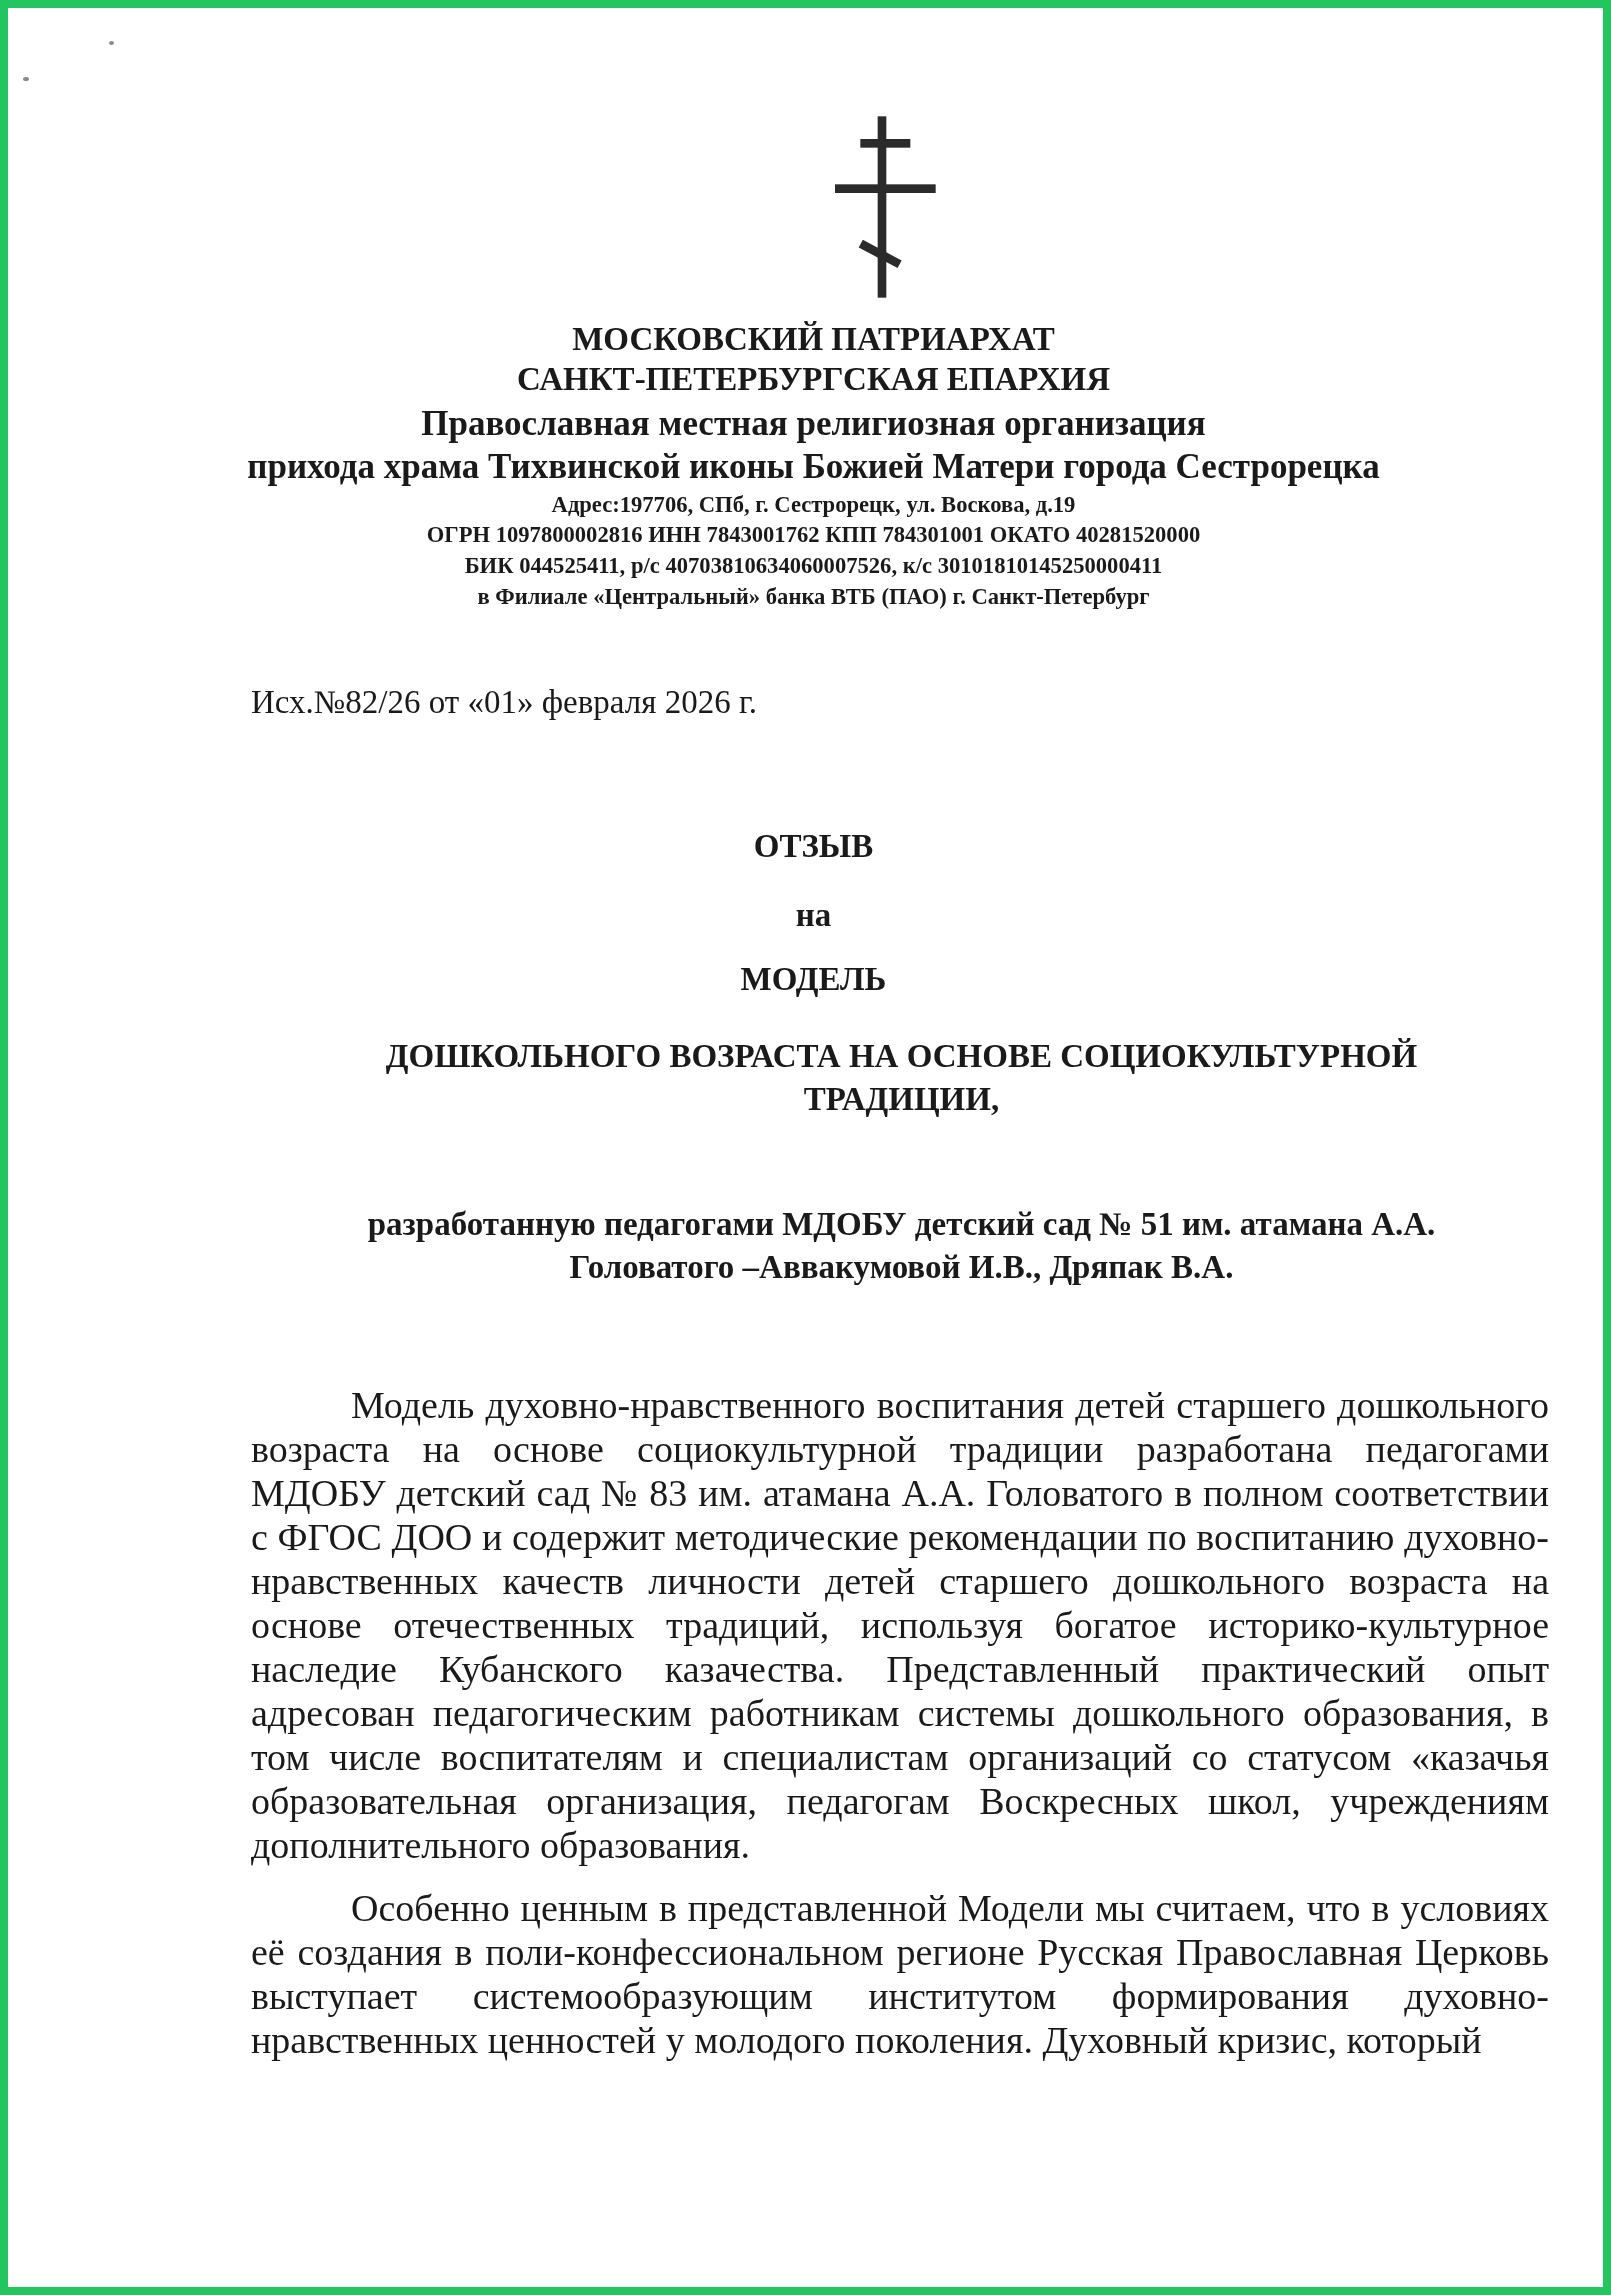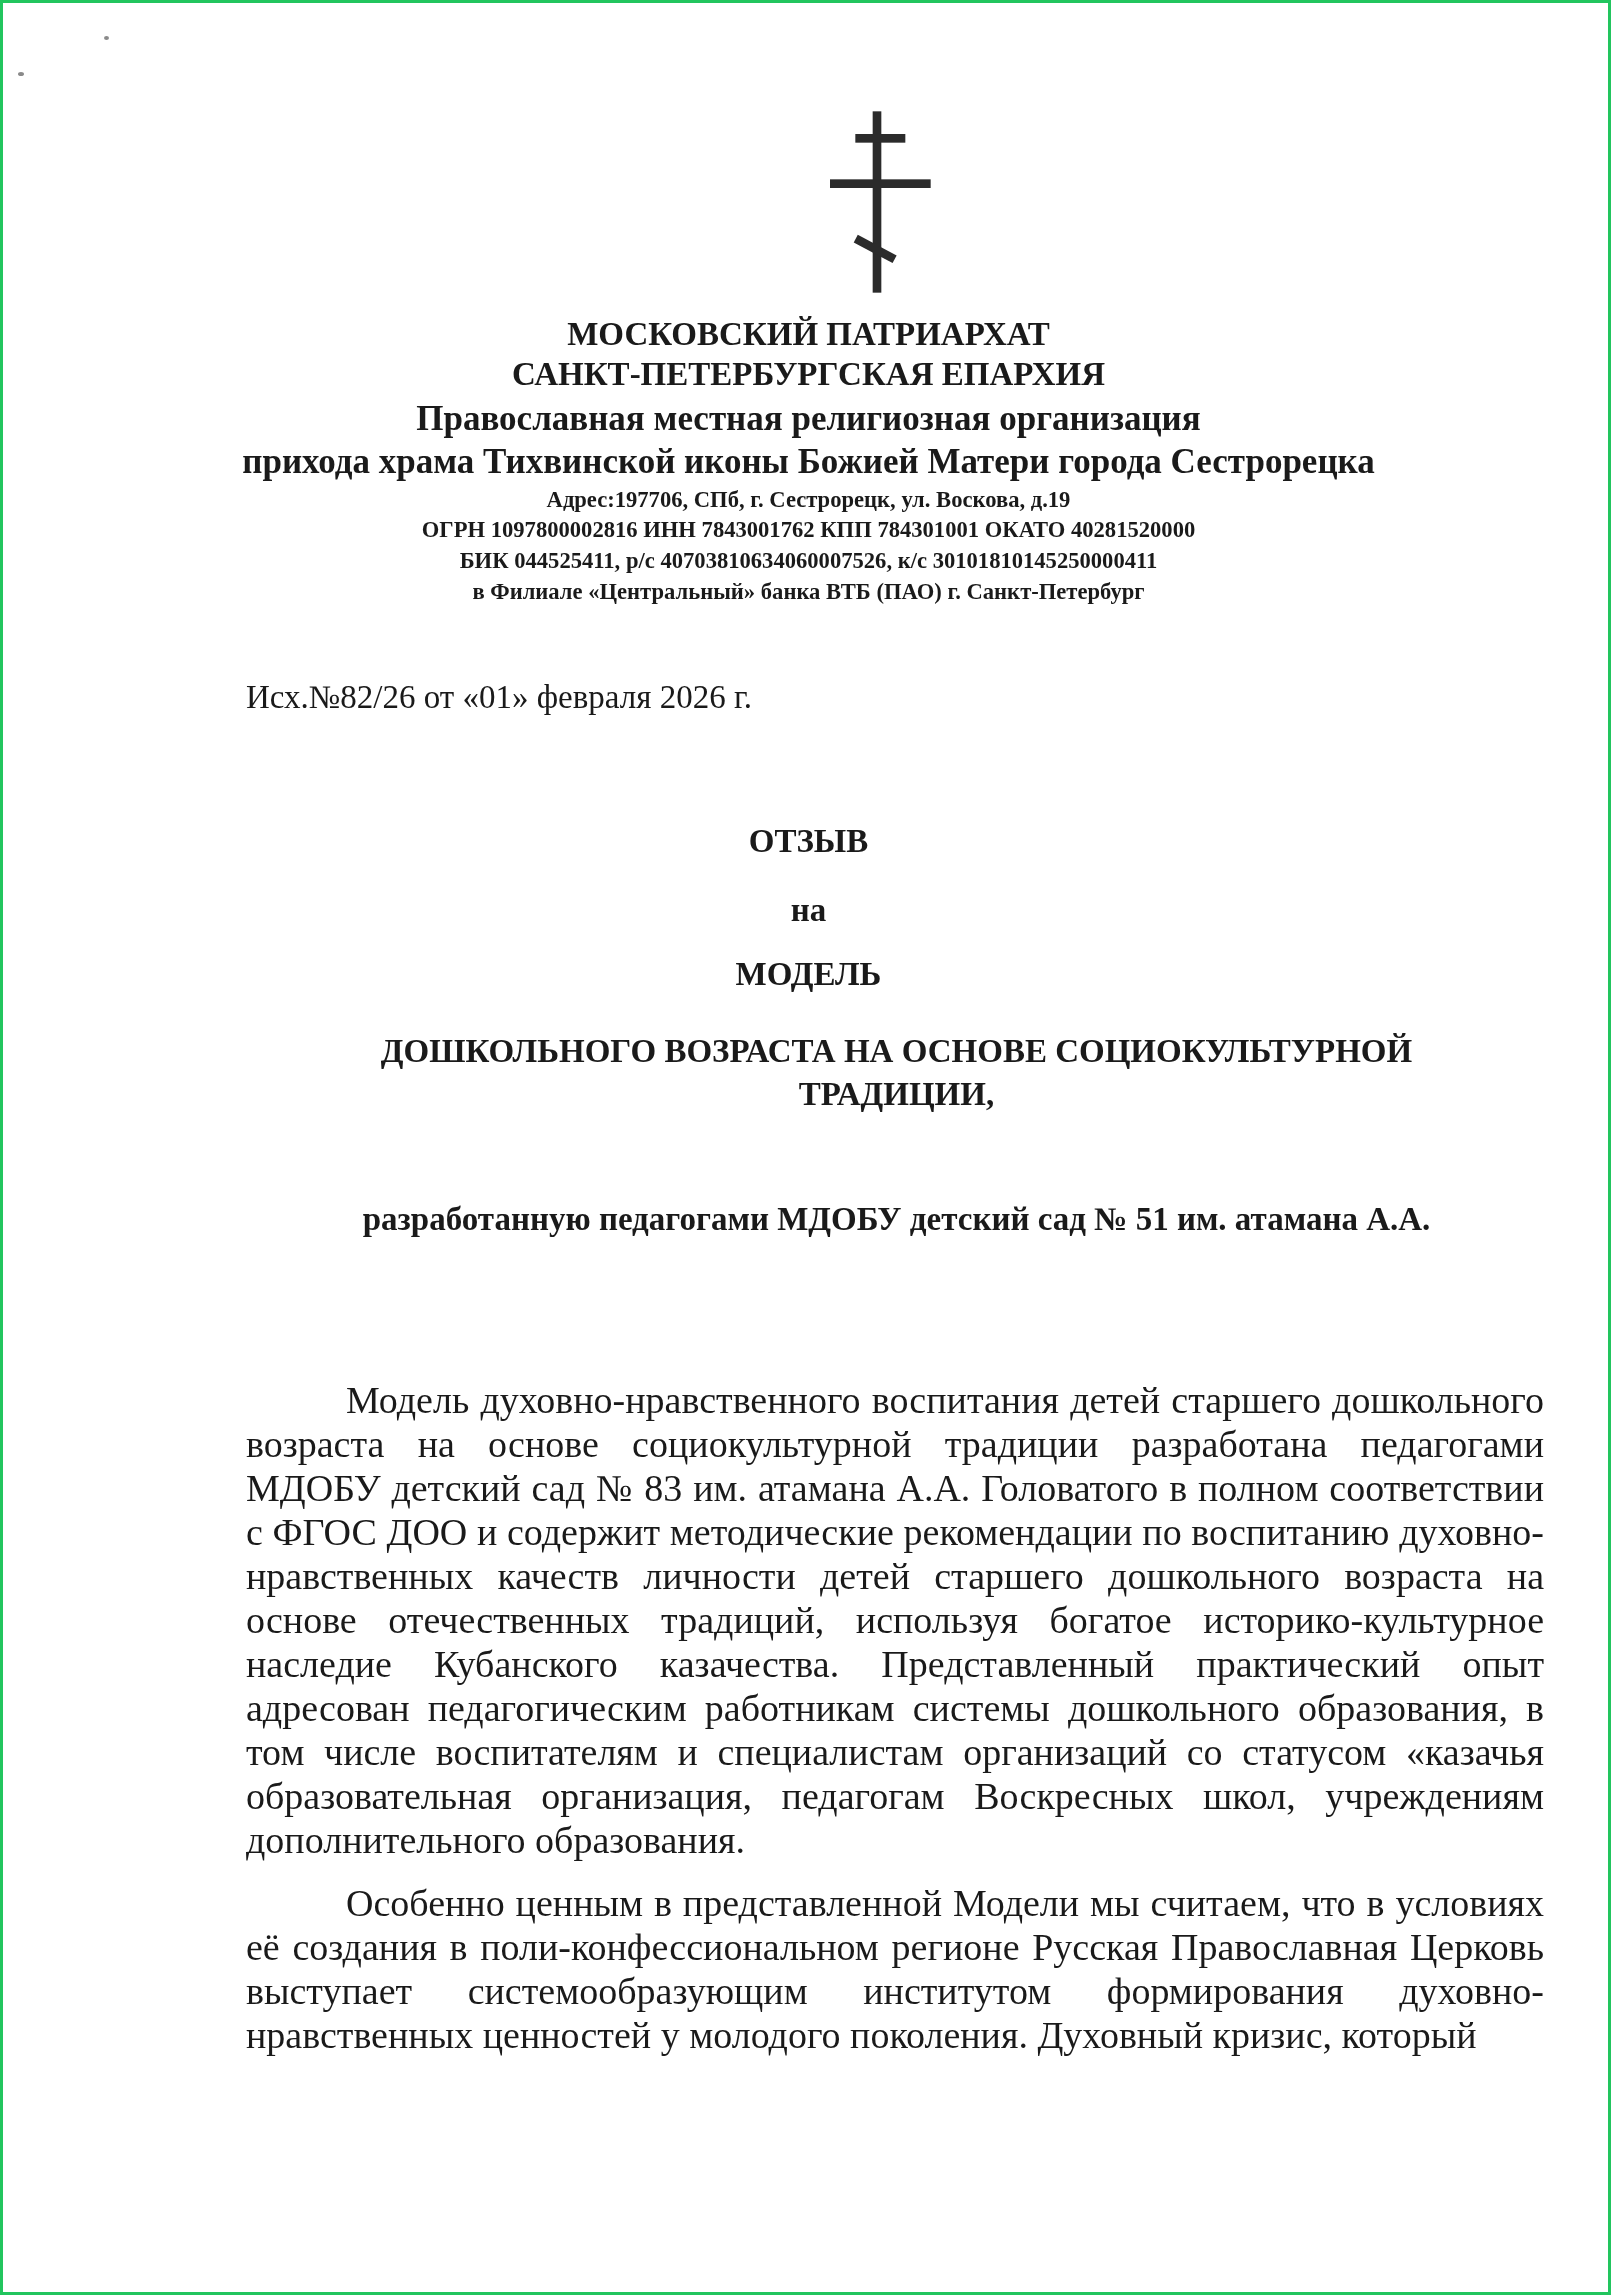--- a/index.html
+++ b/index.html
@@ -1,19 +1,19 @@
 <!DOCTYPE html>
 <html style="font-size:10.6px"><head>
 <meta charset="utf-8">
 <style>
   html, body { margin: 0; padding: 0; background: #ffffff; }
   body { width: 1611px; height: 2295px; position: relative; overflow: hidden; }
   .page {
     position: absolute; left: 0; top: 0; width: 1611px; height: 2295px;
-    box-sizing: border-box; border: 3px solid #22c55e; background: #fff;
+    box-sizing: border-box; border: 8px solid #22c55e; background: #fff;
     font-family: "Liberation Serif", "DejaVu Serif", serif; color: #1a1a1a;
   }
   .cross { position: absolute; left: 817px; top: 105px; width: 120px; height: 190px; }
   .center { position: absolute; left: 0; width: 1611px; text-align: center; white-space: nowrap; }
   .h-big { font-weight: bold; font-size: 33px; }
   .h-org { font-weight: bold; font-size: 35px; }
   .h-small { font-weight: bold; font-size: 22.6px; }
   .outgoing { position: absolute; left: 243px; top: 676px; font-size: 33px; white-space: nowrap; }
   .t-bold { font-weight: bold; font-size: 33px; }
   .title-block { position: absolute; left: 246px; width: 1295px; text-align: center; font-weight: bold; font-size: 33px; line-height: 43px; }
@@ -48,20 +48,21 @@
   <div class="center t-bold" style="top:889px;">на</div>
   <div class="center t-bold" style="top:953px;">МОДЕЛЬ</div>
 
   <div class="title-block" style="top:1027px;">
     <div>ДОШКОЛЬНОГО ВОЗРАСТА НА ОСНОВЕ СОЦИОКУЛЬТУРНОЙ</div>
     <div>ТРАДИЦИИ,</div>
   </div>
 
   <div class="title-block" style="top:1195px;">
     <div>разработанную педагогами МДОБУ детский сад № 51 им. атамана А.А.</div>
+    <div>Головатого –Аввакумовой И.В., Дряпак В.А.</div>
   </div>
 
   <div class="body-text" style="top:1375px;">
     <p>Модель духовно-нравственного воспитания детей старшего дошкольного возраста на основе социокультурной традиции разработана педагогами МДОБУ детский сад № 83 им. атамана А.А. Головатого в полном соответствии с ФГОС ДОО и содержит методические рекомендации по воспитанию духовно-нравственных качеств личности детей старшего дошкольного возраста на основе отечественных традиций, используя богатое историко-культурное наследие Кубанского казачества. Представленный практический опыт адресован педагогическим работникам системы дошкольного образования, в том числе воспитателям и специалистам организаций со статусом «казачья образовательная организация, педагогам Воскресных школ, учреждениям дополнительного образования.</p>
     <p>Особенно ценным в представленной Модели мы считаем, что в условиях её создания в поли-конфессиональном регионе Русская Православная Церковь выступает системообразующим институтом формирования духовно-нравственных ценностей у молодого поколения. Духовный кризис, который</p>
   </div>
 
   <div class="speck" style="left:14.6px;top:69px;width:6px;height:4px;"></div>
   <div class="speck" style="left:101px;top:33px;width:5.3px;height:4px;"></div>
 </div>

